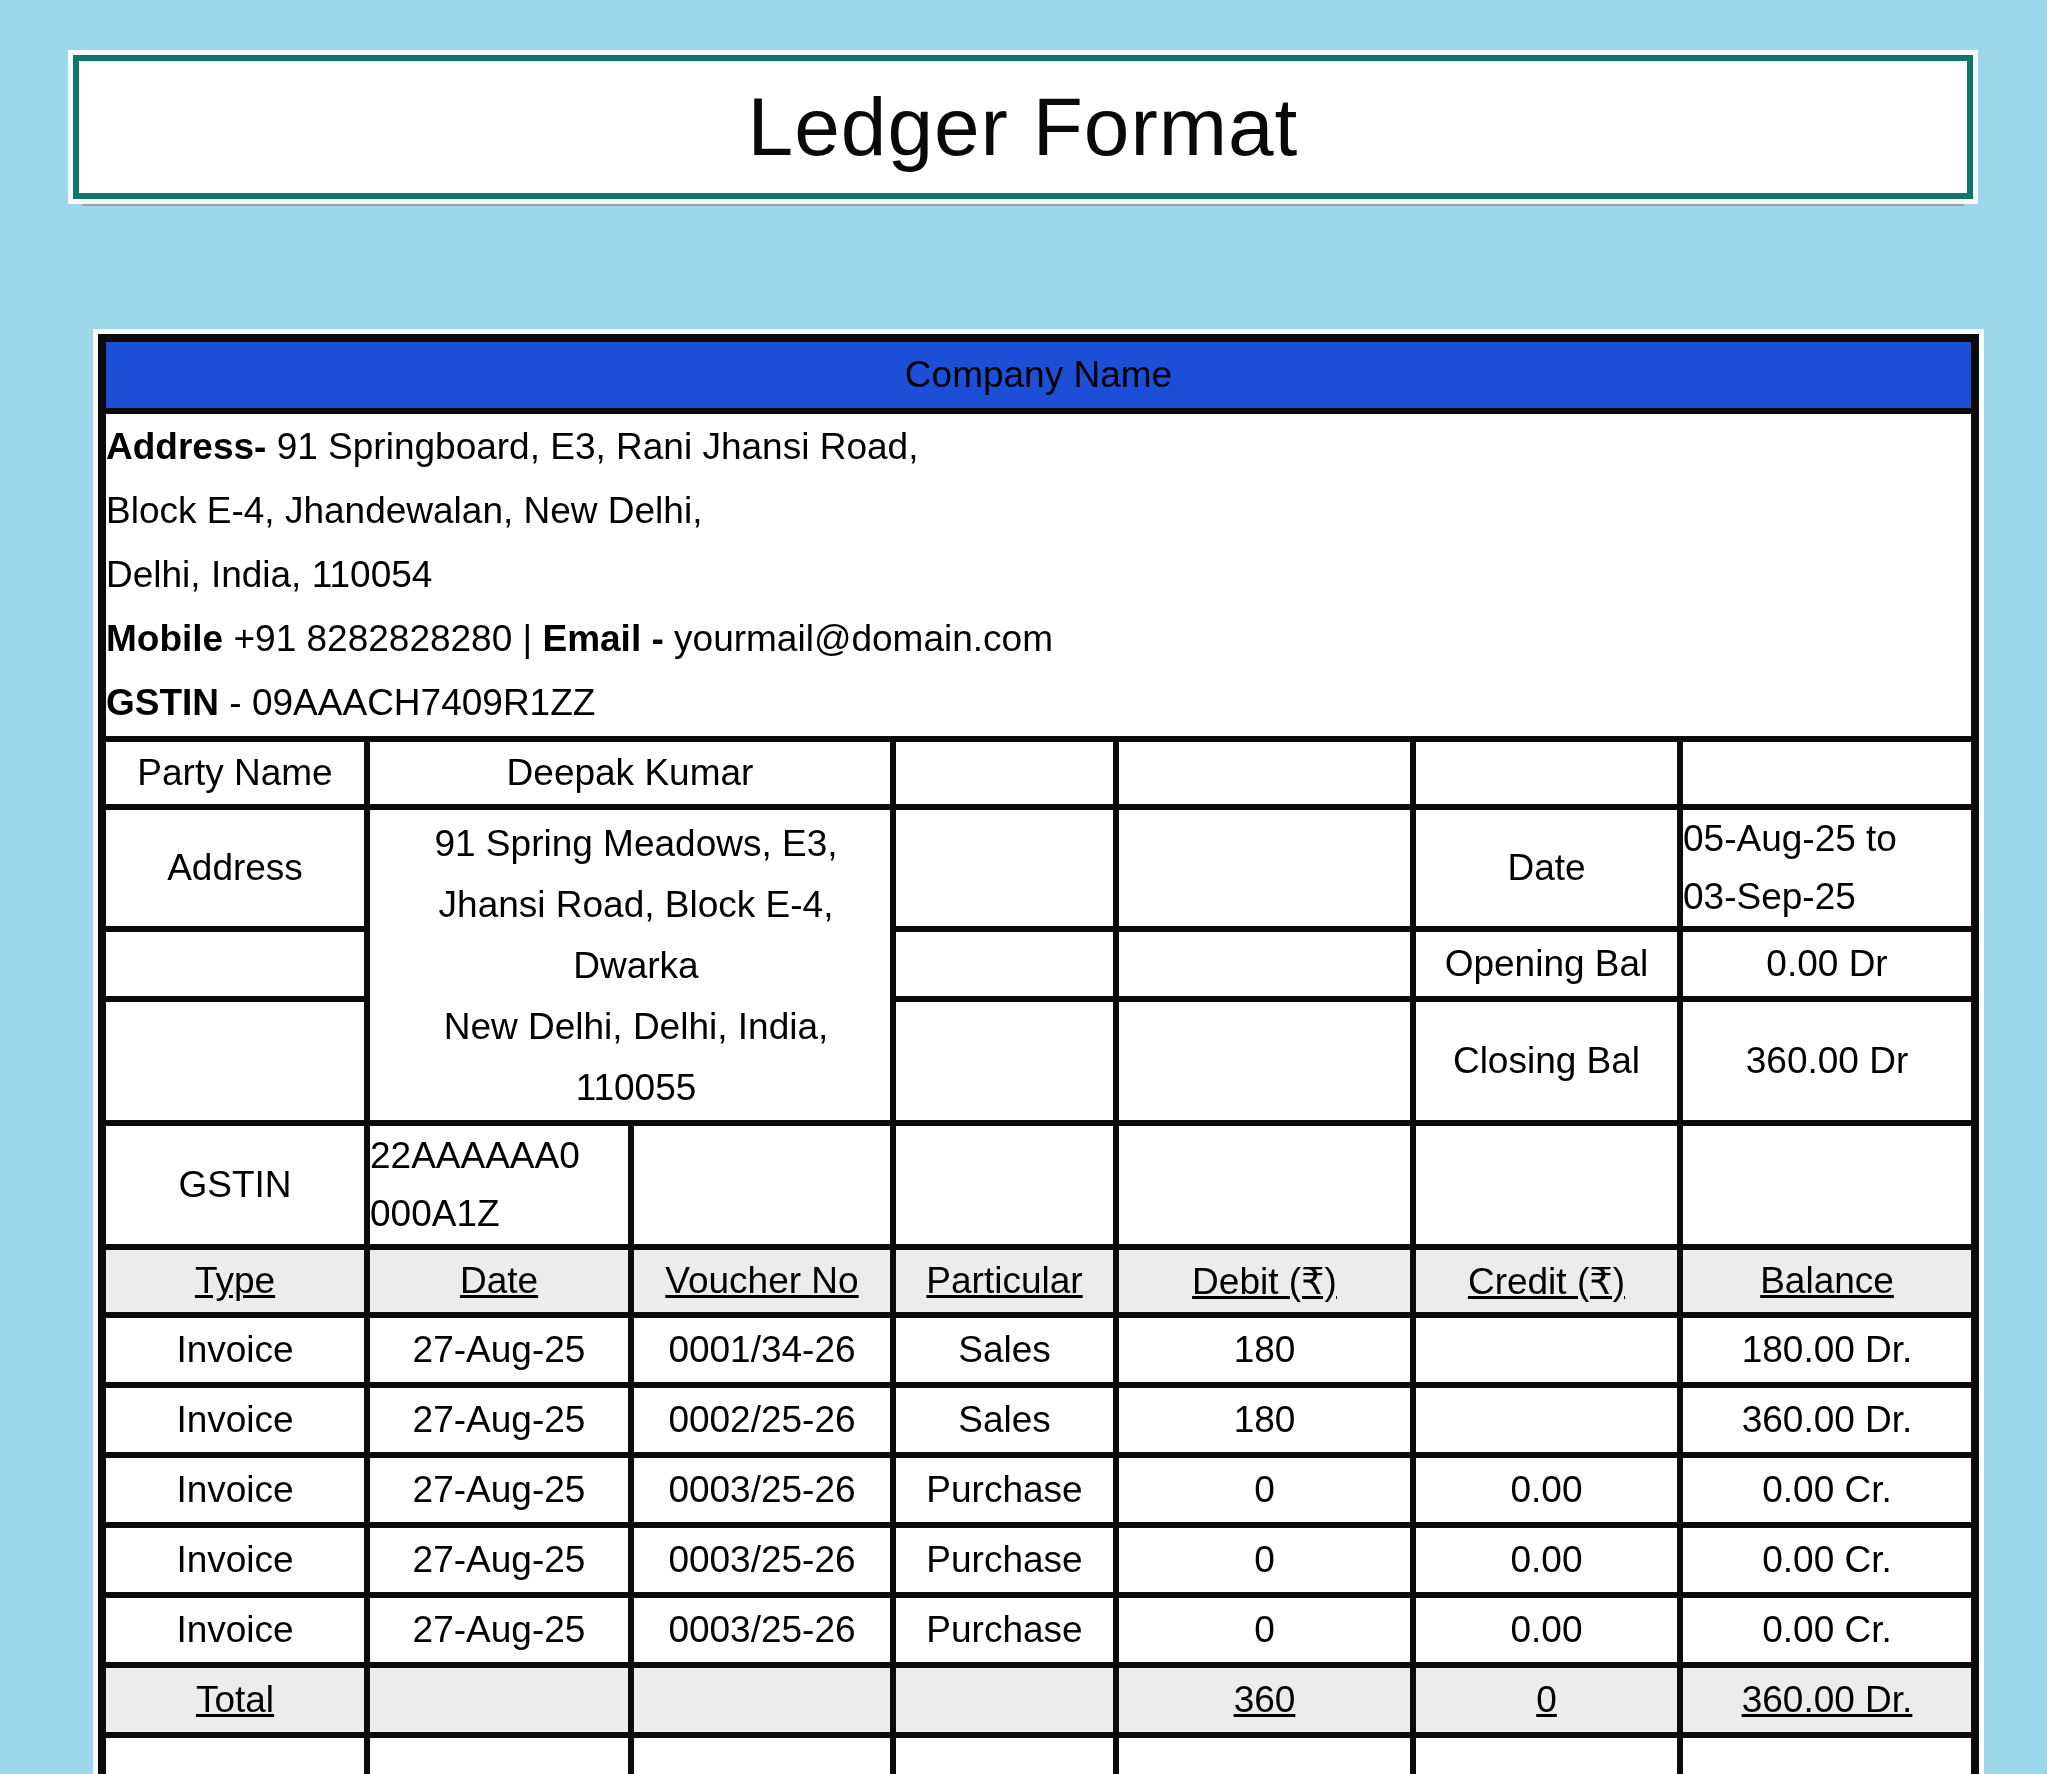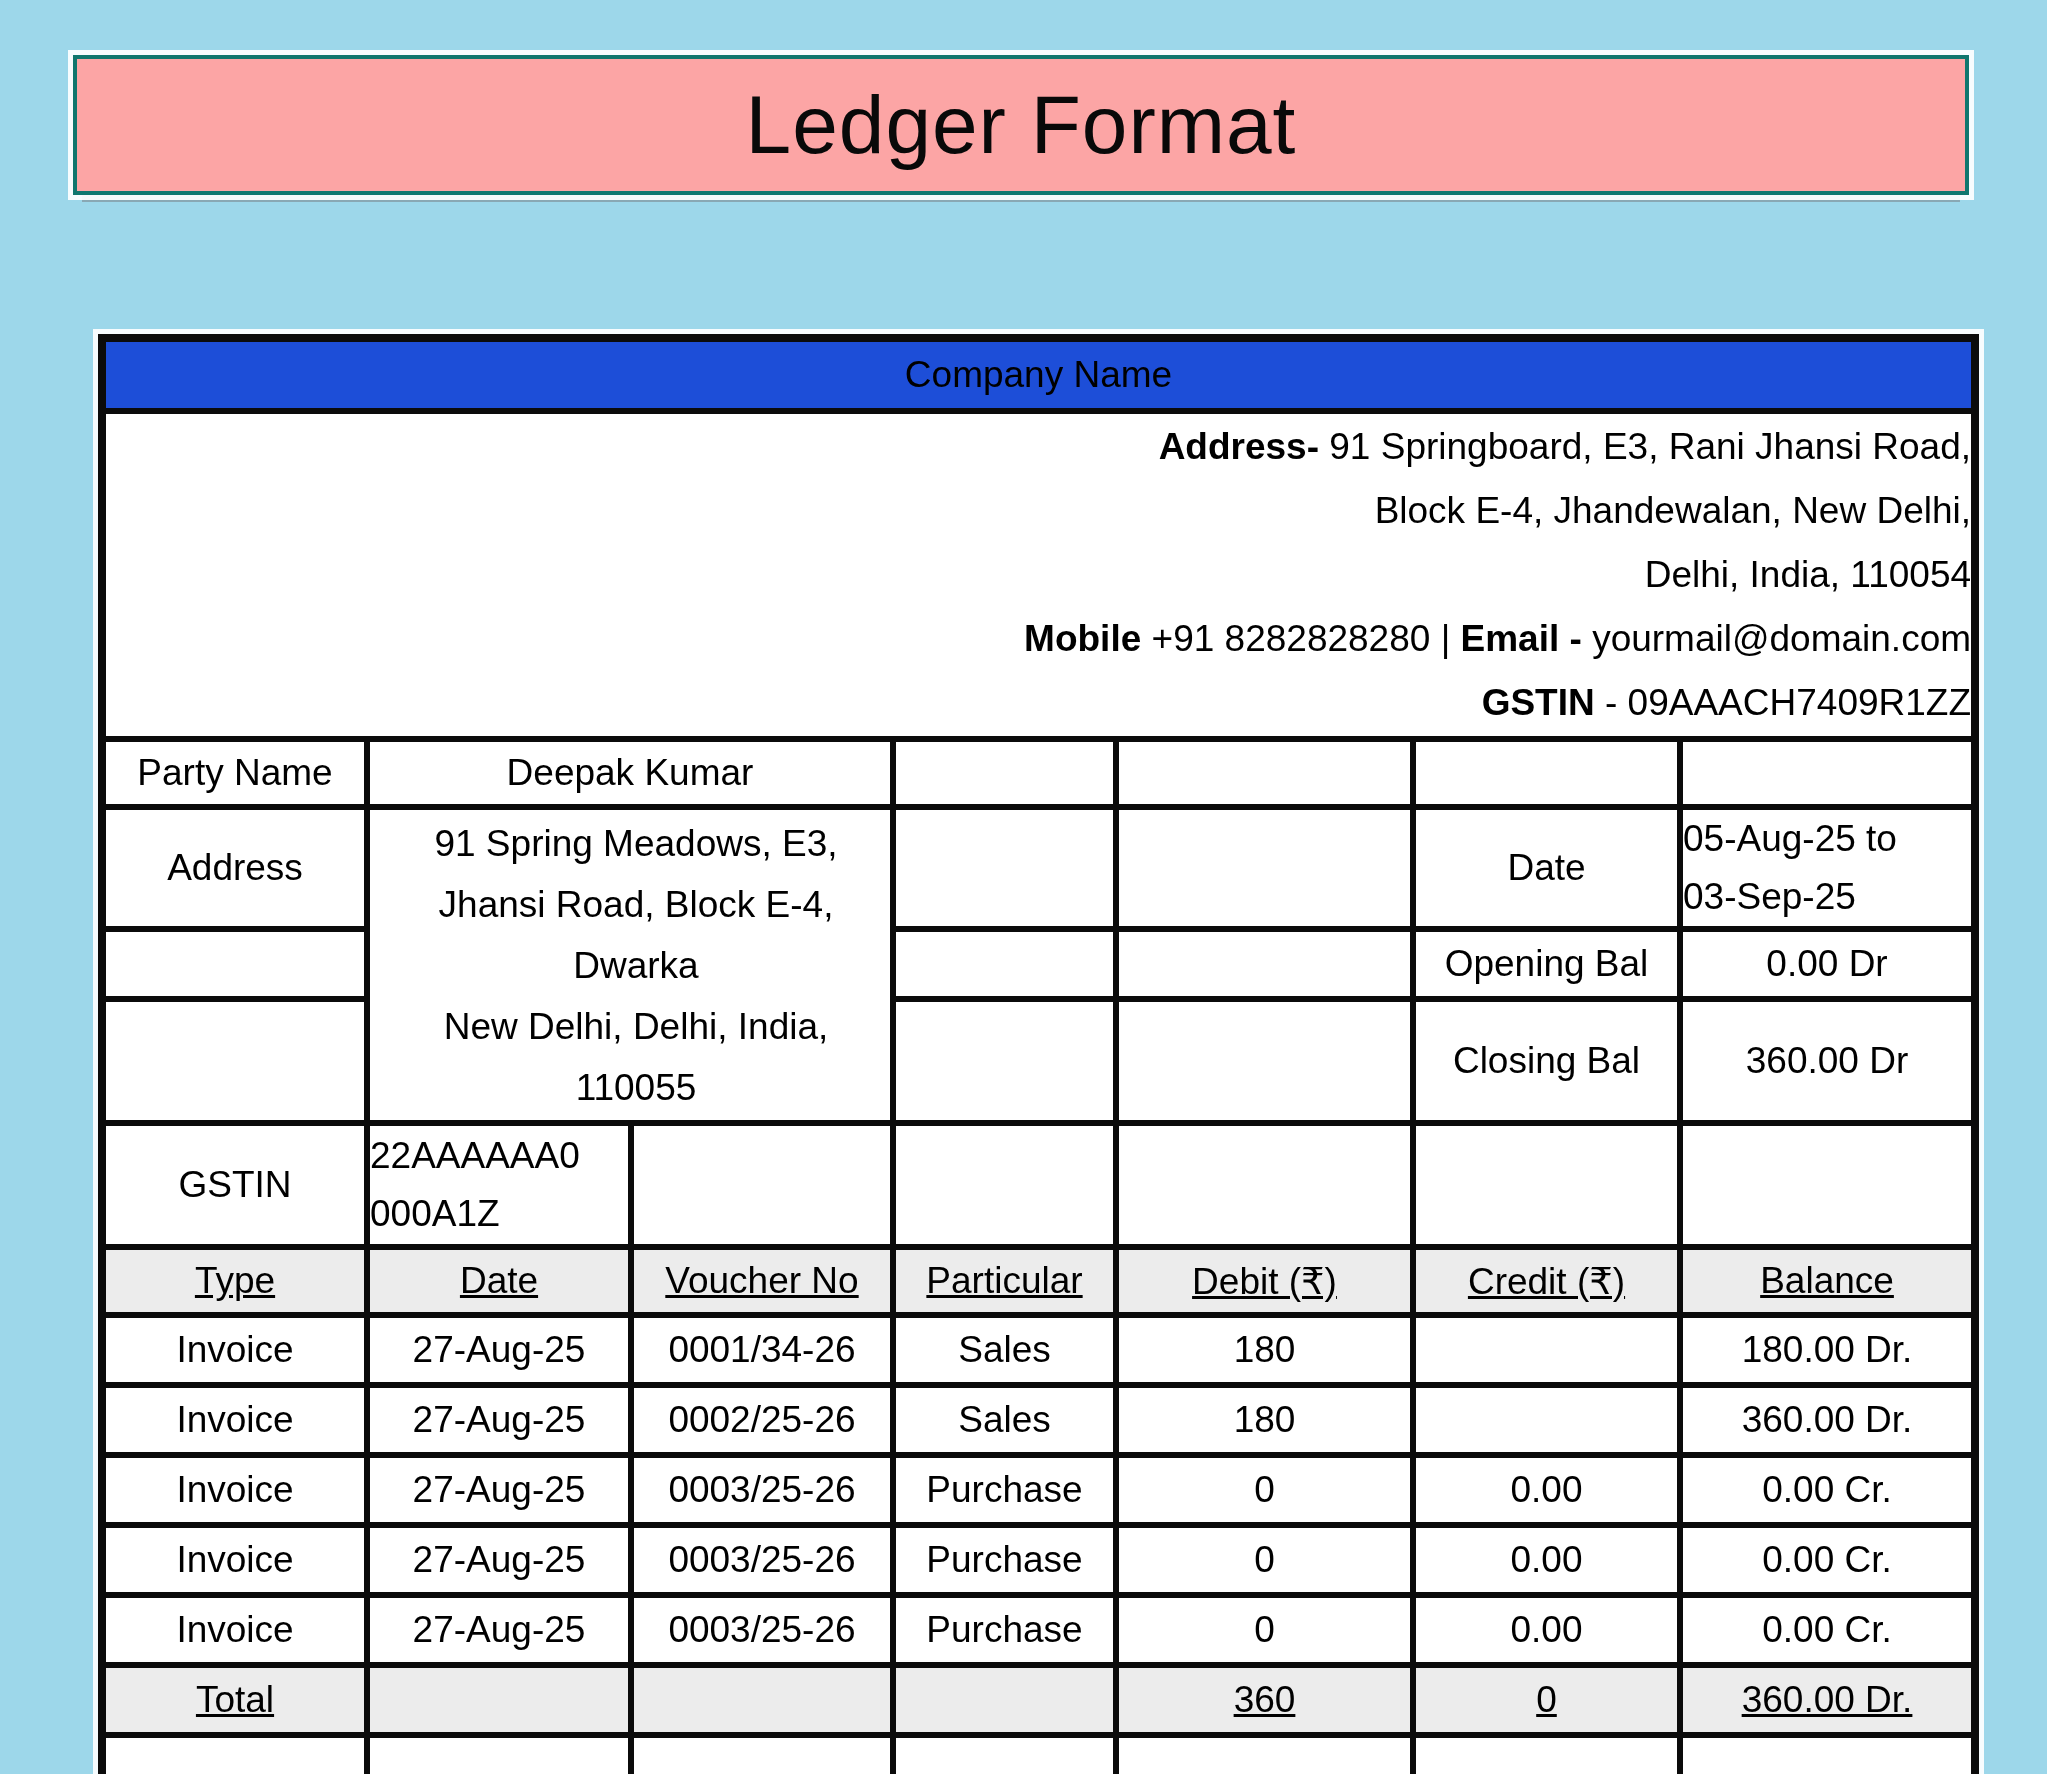--- a/index.html
+++ b/index.html
@@ -10,22 +10,22 @@
     background: #9dd7ea;
     overflow: hidden;
     font-family: "Liberation Sans", "DejaVu Sans", sans-serif;
     color: #000;
   }
   
   .banner {
     position: absolute;
     left: 73px; top: 55px;
     width: 1888px; height: 132px;
-    background: #fca5a5;
-    border: 4px solid #0f766e;
+    background: #ffffff;
+    border: 6px solid #0f766e;
     display: flex; align-items: center; justify-content: center;
     box-shadow: 0 0 0 5px rgba(255,255,255,0.92), 0 16px 0 -9px rgba(120,130,135,0.55);
   }
   .banner-title {
     font-size: 82px;
     font-weight: 400;
     color: #090909;
     letter-spacing: 1px;
   }
   
@@ -60,21 +60,21 @@
   tr.r-coinfo  td { height: 322px; }
   tr.r-party   td { height: 62px; }
   tr.r-addr    td { height: 112px; }
   tr.r-open    td { height: 64px; }
   tr.r-close   td { height: 118px; }
   tr.r-gstin   td { height: 118px; }
   tr.r-head    th { height: 62px; }
   tr.r-data    td { height: 64px; }
   tr.r-total   td { height: 64px; }
   tr.r-blank   td { height: 80px; }
-  .co-line { line-height: 64px; text-align: right; }
+  .co-line { line-height: 64px; text-align: left; }
   .addr-val div { line-height: 61px; text-align: center; padding-left: 12px; }
   .two-line div { line-height: 58px; text-align: left; padding-left: 0; }
 </style>
 </head>
 <body>
 
 <div class="page">
 
   <div class="banner">
     <span class="banner-title">Ledger Format</span>

